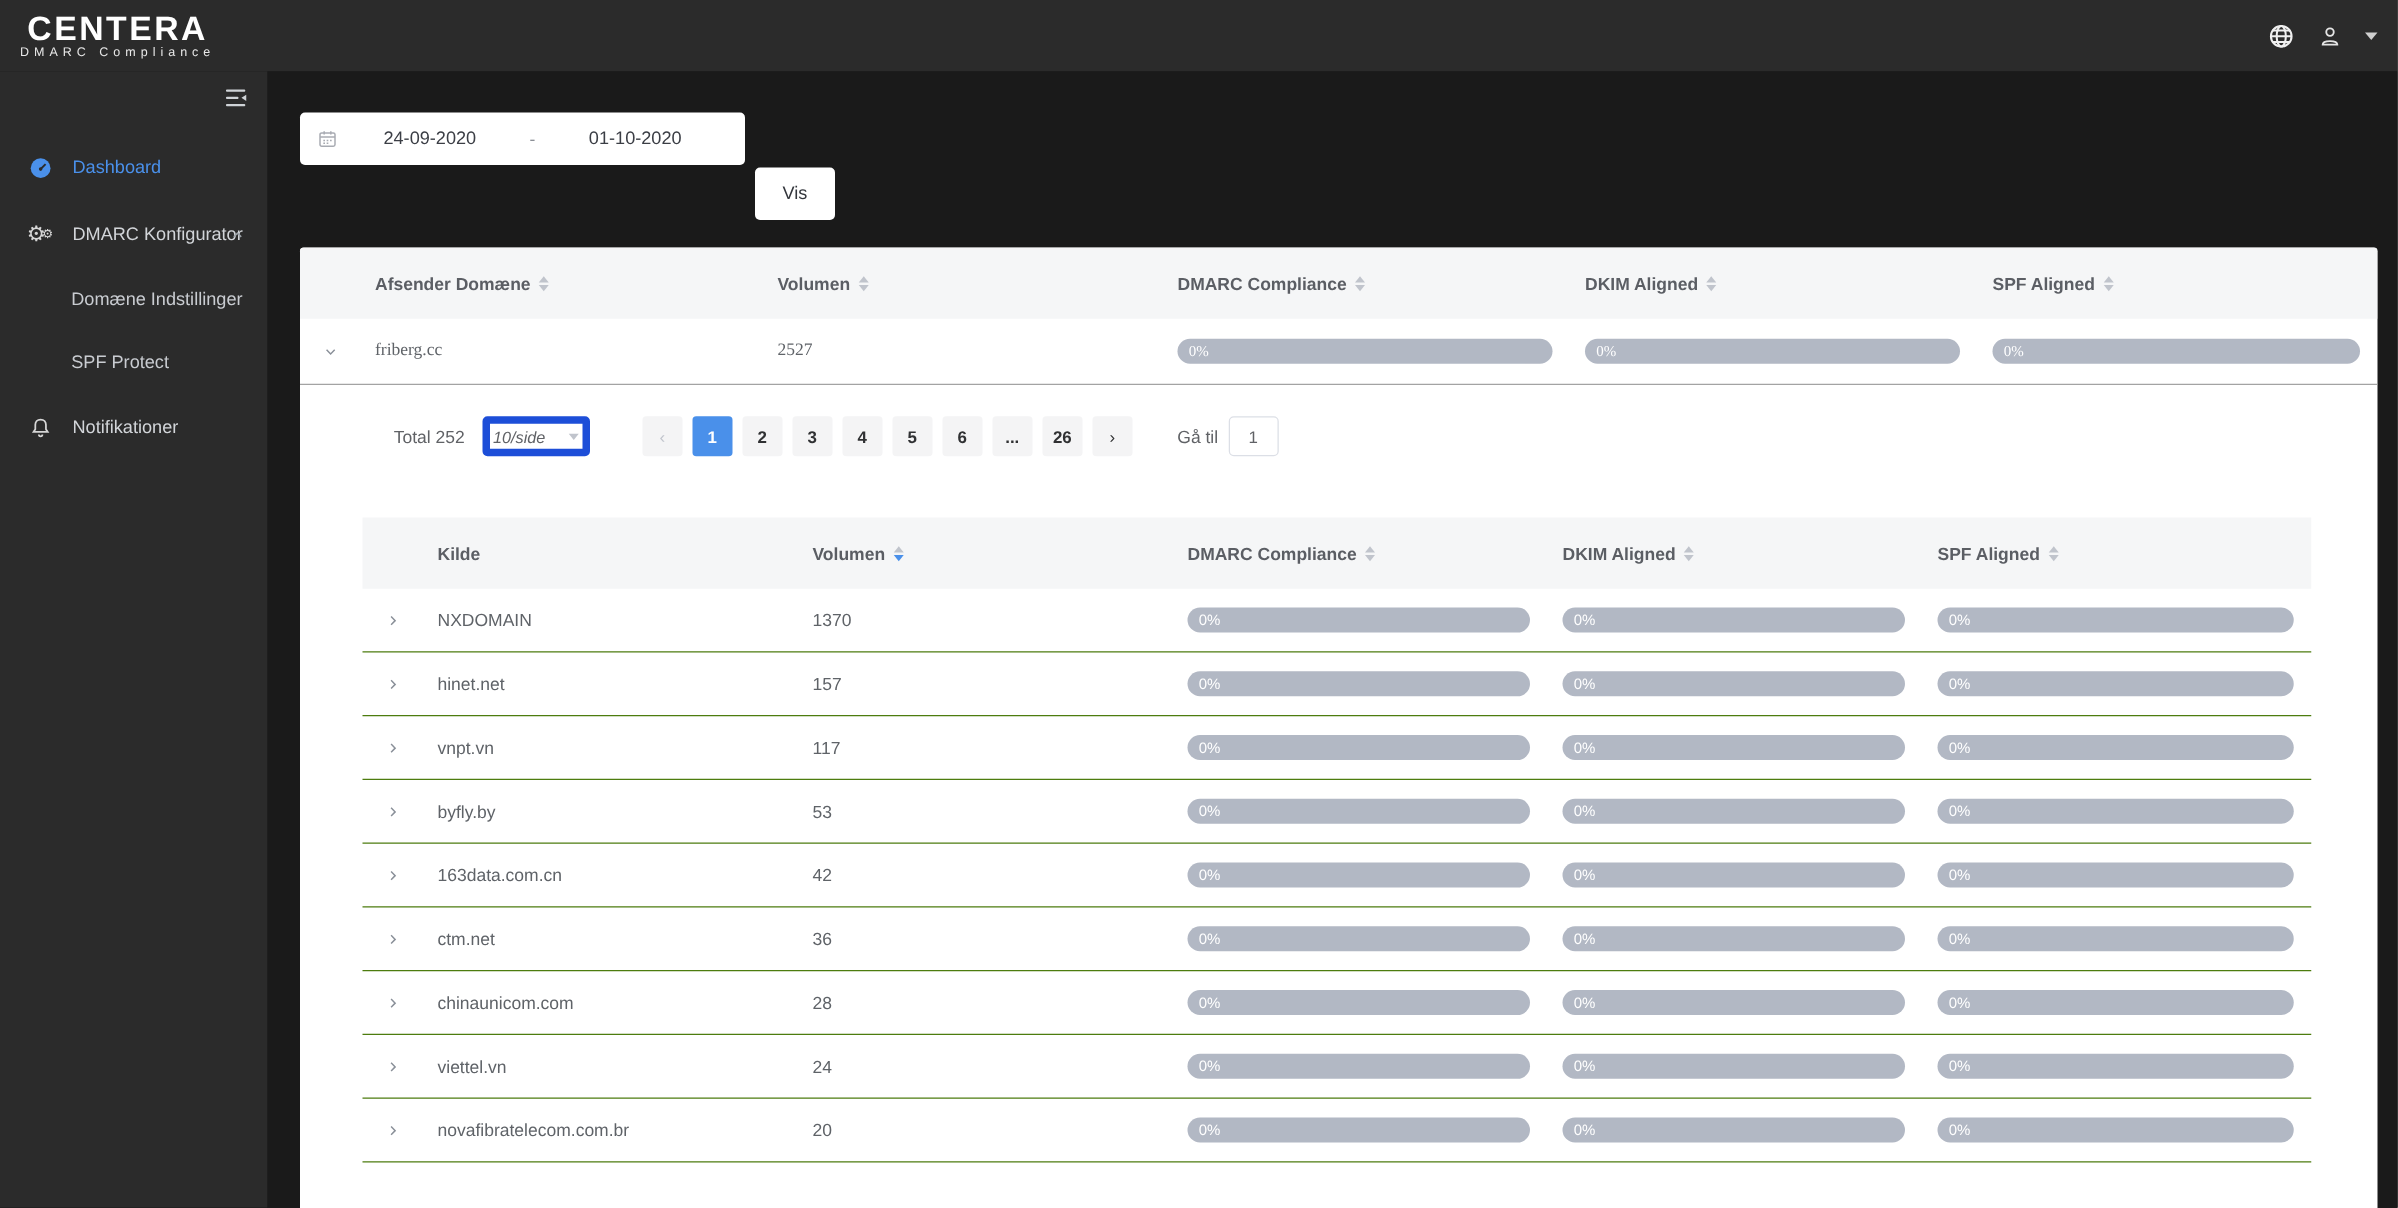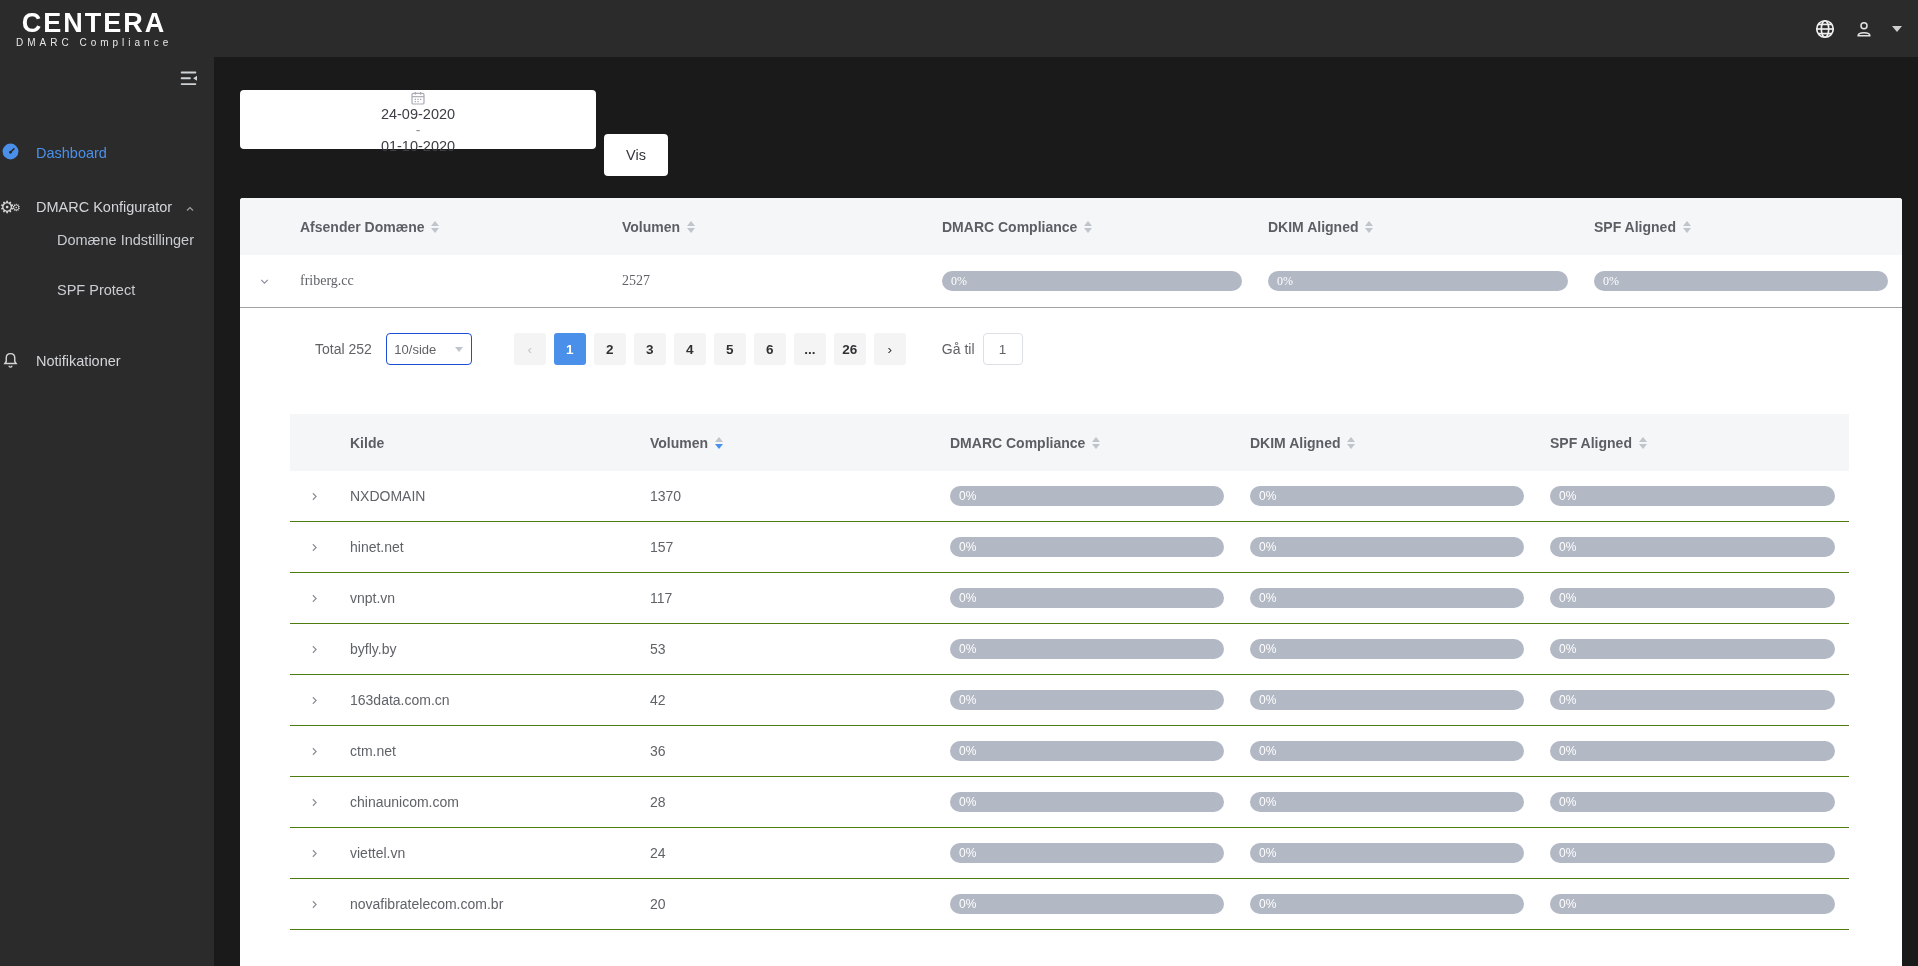--- a/index.html
+++ b/index.html
@@ -12,35 +12,35 @@
   .brand { margin-left:16px; color:#fff; display:flex; flex-direction:column; align-items:center; }
   .brand-name { font-size:27px; font-weight:bold; letter-spacing:2px; line-height:28px; }
   .brand-tag { font-size:10px; letter-spacing:4px; color:#e8e8e8; margin-top:0px; }
   .topbar-right { position:absolute; right:16px; top:0; height:57px; display:flex; align-items:center; gap:18px; }
   .caret-down { width:0; height:0; border-left:5px solid transparent; border-right:5px solid transparent; border-top:6px solid #cfcfcf; }
 
   
   .sidebar { position:absolute; left:0; top:57px; width:214px; height:909px; background:#2b2b2b; }
   .collapse-row { height:42px; display:flex; align-items:center; justify-content:flex-end; padding-right:16px; }
   .menu { margin-top:8px; }
-  .menu-item { height:54px; display:flex; align-items:flex-end; cursor:pointer;
+  .menu-item { height:54px; display:flex; align-items:center; padding-left:22px; cursor:pointer;
     color:#d2d5d9; font-size:14.5px; position:relative; }
   .menu-item .mi-icon { width:20px; margin-right:16px; display:flex; justify-content:center; }
   .menu-item.active { color:#4a90ea; }
   .menu-item .chev { position:absolute; right:18px; }
   .menu-sub { height:50px; display:flex; align-items:center; padding-left:57px; color:#c9ccd1;
     font-size:14.5px; cursor:pointer; }
   .gear-glyph { color:#d6d6d6; font-size:17px; line-height:14px; }
   .gear-glyph .small { font-size:10px; margin-left:-3px; vertical-align:super; }
 
   
   .main { position:absolute; left:214px; top:57px; width:1704px; height:909px; background:#1a1a1a; }
   .filterbar { display:flex; margin:33px 0 0 26px; gap:8px; }
-  .daterange { width:356px; height:59px; background:#fff; border-radius:4px; display:flex;
-    align-items:center; padding:0 14px;flex-direction:column; }
+  .daterange { width:356px; height:42px; background:#fff; border-radius:4px; display:flex;
+    align-items:center; padding:0 14px; }
   .daterange .date { flex:1; text-align:center; font-size:14.5px; color:#3b3e45; }
   .daterange .dash { color:#8b8f96; font-size:14px; padding:0 6px; }
   .btn-vis { width:64px; height:42px; background:#fff; border:none; border-radius:4px;
     font-size:14.5px; color:#33363c; font-family:inherit; cursor:pointer;margin-top:44px; }
 
   
   .card { margin:22px 0 0 26px; width:1662px; height:795px; background:#fff; border-radius:3px; overflow:hidden; }
   .m-grid { display:grid; grid-template-columns:48px 322px 320px 326px 326px 1fr; align-items:center; }
   .s-grid { display:grid; grid-template-columns:48px 300px 300px 300px 300px 1fr; align-items:center; }
   .thead { height:57px; background:#f5f6f7; }
@@ -54,22 +54,22 @@
 
   .sort { display:inline-flex; flex-direction:column; gap:2px; margin-left:7px; }
   .sort i { display:block; width:0; height:0; border-left:4.5px solid transparent; border-right:4.5px solid transparent; }
   .sort .up { border-bottom:5px solid #c0c4cc; }
   .sort .down { border-top:5px solid #c0c4cc; }
   .sort .down.on { border-top-color:#4a90ea; }
 
   
   .pagination { display:flex; align-items:center; margin:25px 0 0 75px; font-size:14px; color:#606266; }
   .pag-total { margin-right:14px; }
-  .pag-select { width:86px; height:32px; border:1px solid #1d4ed8; border-radius:4px; background:#fff;
-    display:flex; align-items:center; justify-content:center; gap:19px; font-size:13px; color:#606266; cursor:pointer; }
+  .pag-select { width:86px; height:32px; border:6px solid #1d4ed8; border-radius:4px; background:#fff;
+    display:flex; align-items:center; justify-content:center; gap:19px; font-size:13px; color:#606266; cursor:pointer;font-style:italic; }
   .pag-select .sel-caret { width:0; height:0; border-left:4px solid transparent; border-right:4px solid transparent; border-top:5px solid #c0c4cc; }
   .pg-btn { min-width:32px; height:32px; border-radius:3px; background:#f4f4f5; border:none;
     font-family:inherit; font-size:13.5px; font-weight:bold; color:#303133; margin-left:8px;
     display:flex; align-items:center; justify-content:center; cursor:pointer; }
   .pg-btn.active { background:#4a90ea; color:#fff; }
   .pg-prev { margin-left:42px; color:#c0c4cc; font-weight:normal; }
   .pg-next { color:#303133; font-weight:normal; }
   .goto { display:flex; align-items:center; margin-left:36px; gap:8px; }
   .goto input { width:40px; height:32px; border:1px solid #dcdfe6; border-radius:4px;
     text-align:center; font-size:13.5px; color:#606266; font-family:inherit; outline:none; }

